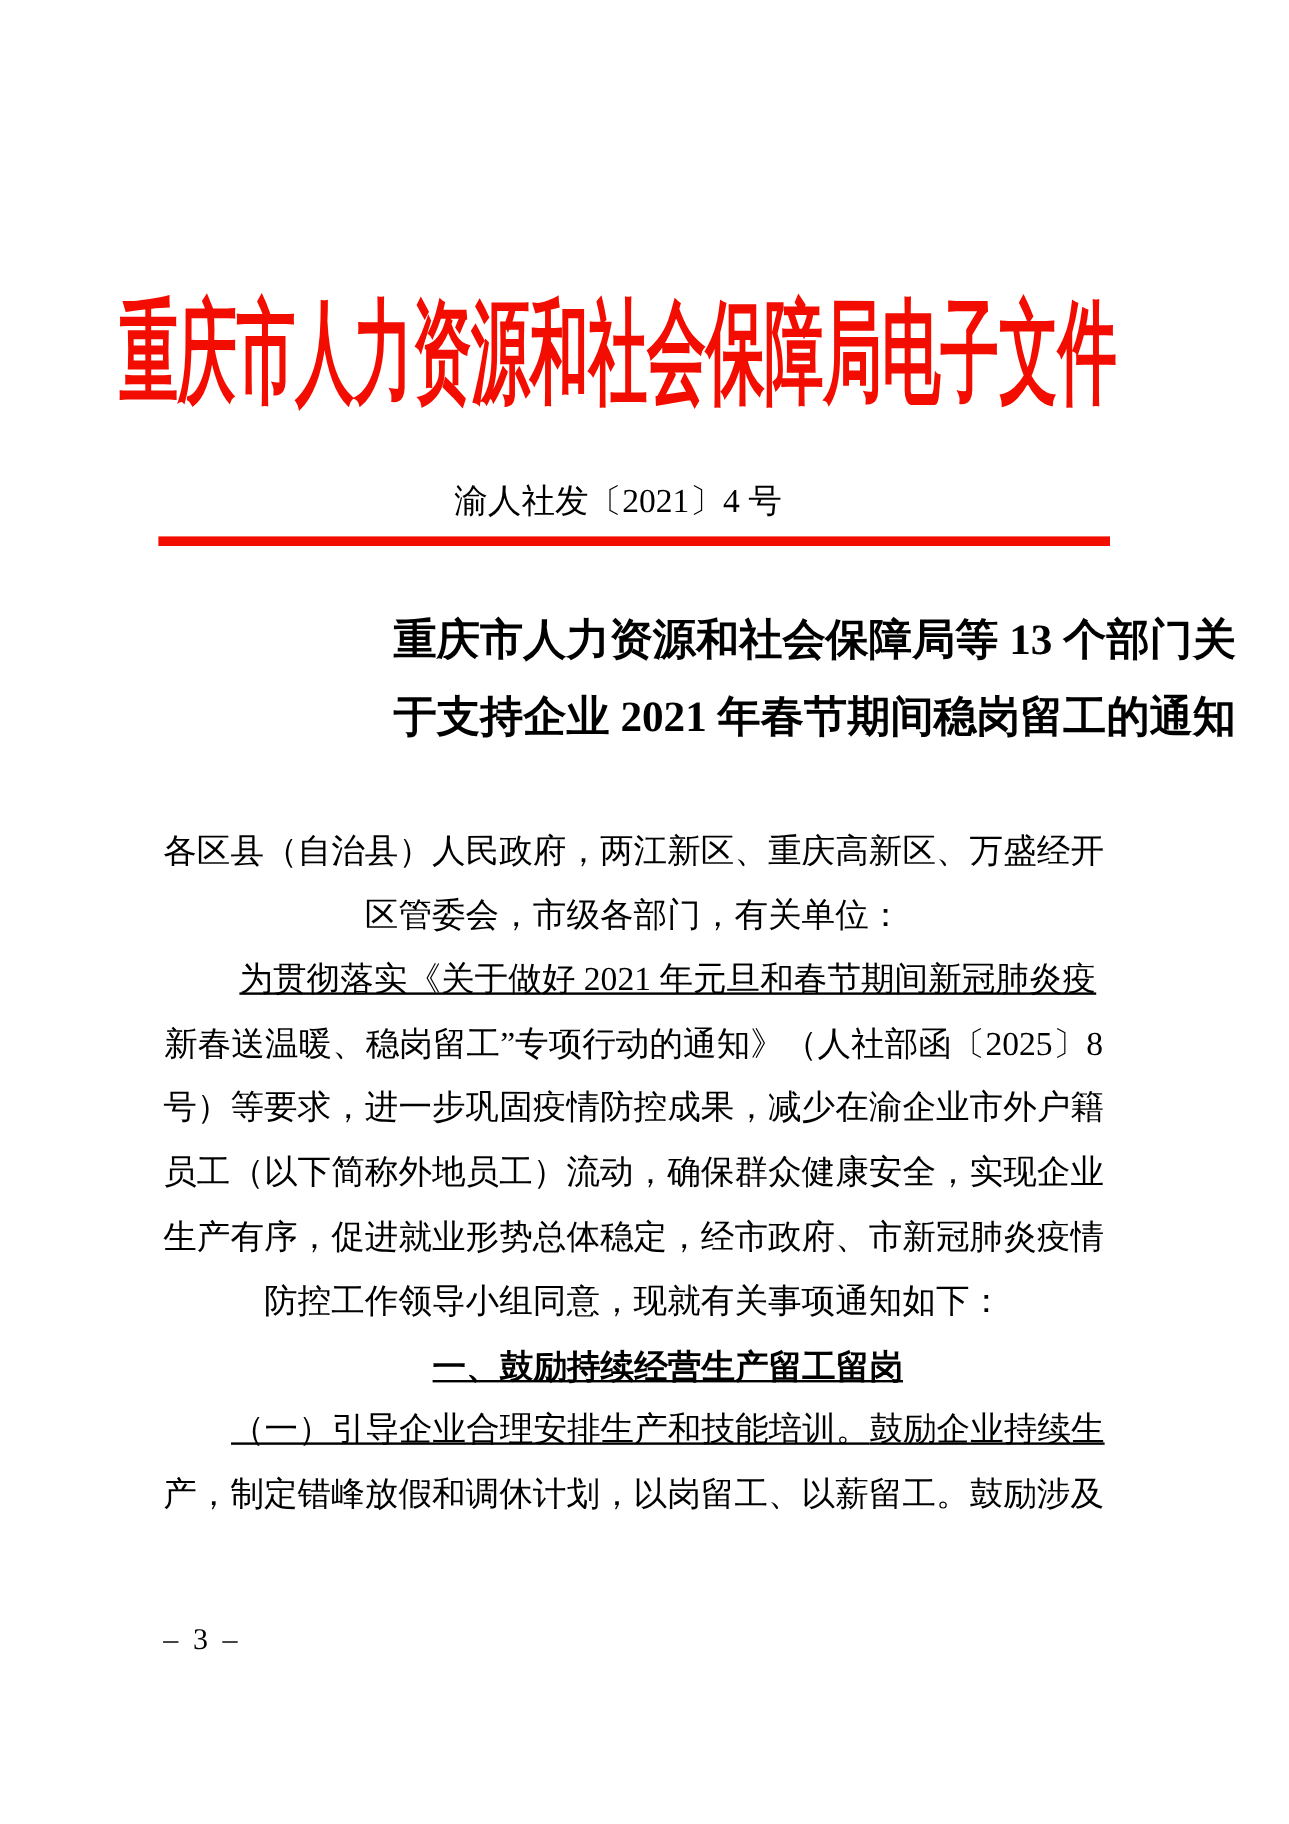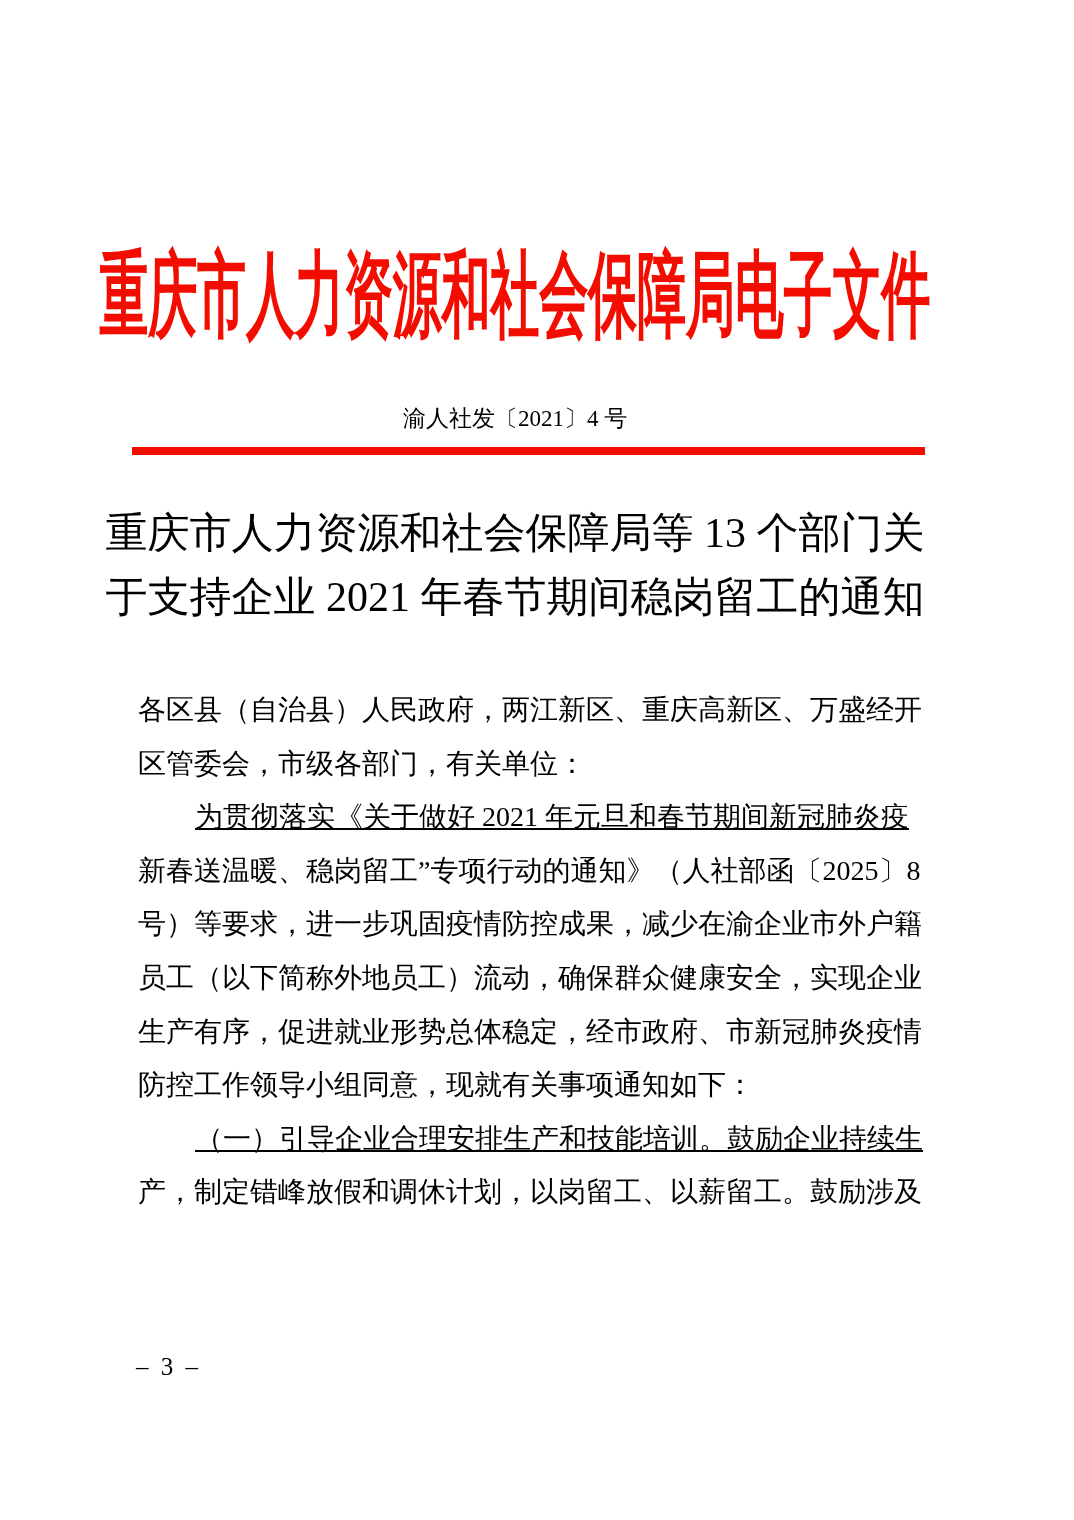--- a/index.html
+++ b/index.html
@@ -36,54 +36,55 @@
     transform: scaleX(0.52);
     transform-origin: center center;
   }
   
   .doc-number {
     position: absolute;
     top: 399px;
     left: 0;
     width: 100%;
     text-align: center;
-    font-size: 23px;
+    font-size: 28px;
     line-height: 40px;
     white-space: nowrap;
   }
   
   .rule {
     position: absolute;
     top: 447px;
     left: 132px;
     width: 793px;
     height: 8px;
     background: #f20d00;
   }
   
   .doc-title {
     position: absolute;
     top: 501px;
     left: 0;
     width: 100%;
-    text-align: center;
-    font-weight: normal;
-    font-size: 42px;
+    text-align: right;
+    font-weight: bold;
+    font-size: 36px;
     line-height: 64px;
   }
   .doc-title .title-line {
     white-space: nowrap;
   }
   
   .body-block {
     position: absolute;
     top: 683px;
-    left: 138px;
+    left: 128px;
     width: 800px;
     font-size: 28px;
+    text-align: center;
   }
   .bline {
     height: 53.6px;
     line-height: 53.6px;
     white-space: nowrap;
   }
   .indent {
     text-indent: 57px;
     text-decoration: underline;
   }
@@ -122,19 +123,20 @@
 
   <div class="body-block">
     <div class="bline">各区县（自治县）人民政府，两江新区、重庆高新区、万盛经开</div>
     <div class="bline">区管委会，市级各部门，有关单位：</div>
     <div class="bline indent">为贯彻落实《关于做好 2021 年元旦和春节期间新冠肺炎疫</div>
     <div class="bline">新春送温暖、稳岗留工”专项行动的通知》（人社部函〔2025〕8</div>
     <div class="bline">号）等要求，进一步巩固疫情防控成果，减少在渝企业市外户籍</div>
     <div class="bline">员工（以下简称外地员工）流动，确保群众健康安全，实现企业</div>
     <div class="bline">生产有序，促进就业形势总体稳定，经市政府、市新冠肺炎疫情</div>
     <div class="bline">防控工作领导小组同意，现就有关事项通知如下：</div>
+    <div class="bline indent section-heading">一、鼓励持续经营生产留工留岗</div>
     <div class="bline indent"><span>（一）引导企业合理安排生产和技能培训。</span><span>鼓励企业持续生</span></div>
     <div class="bline">产，制定错峰放假和调休计划，以岗留工、以薪留工。鼓励涉及</div>
   </div>
 
   <div class="page-number">– 3 –</div>
 
 </div>
 
 </body></html>

